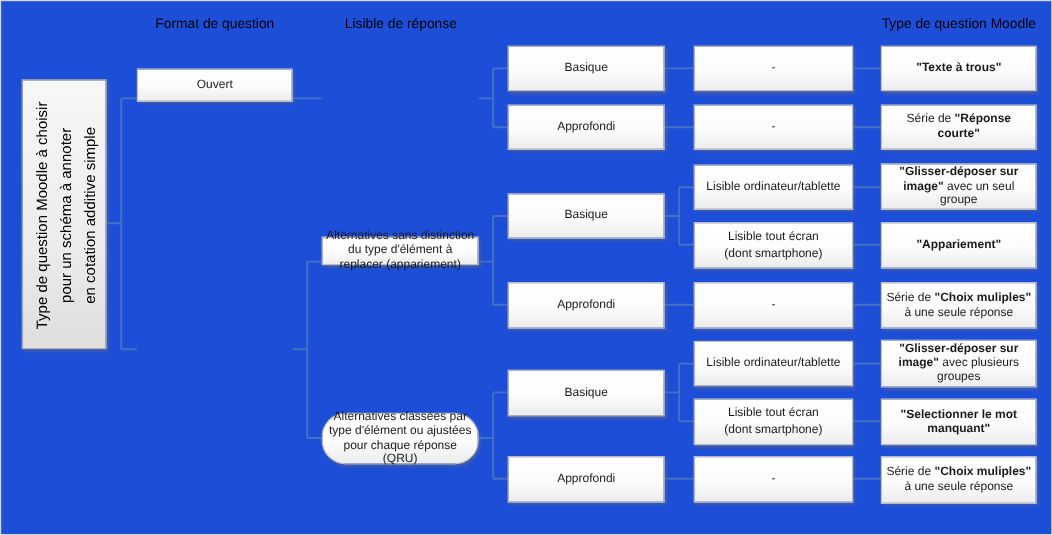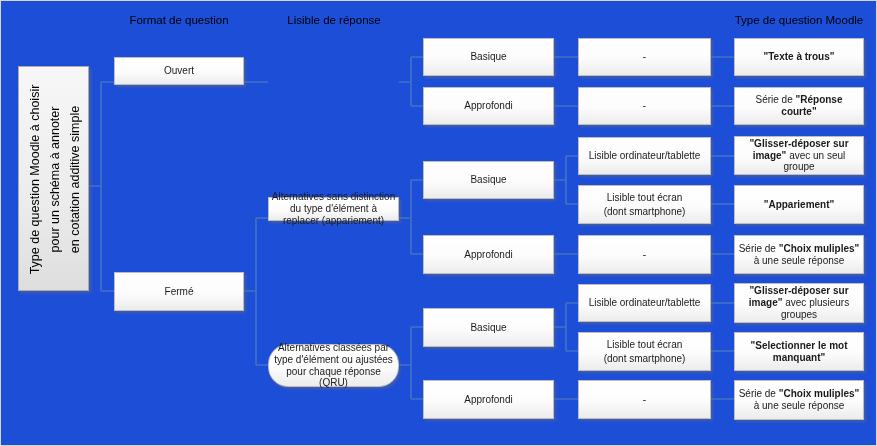--- a/index.html
+++ b/index.html
@@ -112,21 +112,20 @@
 
   <div class="root-box">
     <div class="root-inner">
       <span class="line">Type de question Moodle à choisir</span>
       <span class="line">pour un schéma à annoter</span>
       <span class="line">en cotation additive simple</span>
     </div>
   </div>
 
   <div class="node" style="left:113px; top:56px;  width:130px; height:28px;">Ouvert</div>
-  <div class="node" style="left:113px; top:271px; width:130px; height:39px;">Fermé</div>
 
   <div class="node small" style="left:267px; top:196px; width:131px; height:24px;">Alternatives sans distinction du type d'élément à replacer (appariement)</div>
   <div class="node small" style="left:267px; top:343px; width:131px; height:43px;border-radius:20px;">Alternatives classées par type d'élément ou ajustées pour chaque réponse (QRU)</div>
 
   <div class="node" style="left:422px; top:37px;  width:131px; height:38px;">Basique</div>
   <div class="node" style="left:422px; top:86px;  width:131px; height:38px;">Approfondi</div>
   <div class="node" style="left:422px; top:160px; width:131px; height:38px;">Basique</div>
   <div class="node" style="left:422px; top:234px; width:131px; height:39px;">Approfondi</div>
   <div class="node" style="left:422px; top:307px; width:131px; height:39px;">Basique</div>
   <div class="node" style="left:422px; top:379px; width:131px; height:39px;">Approfondi</div>

